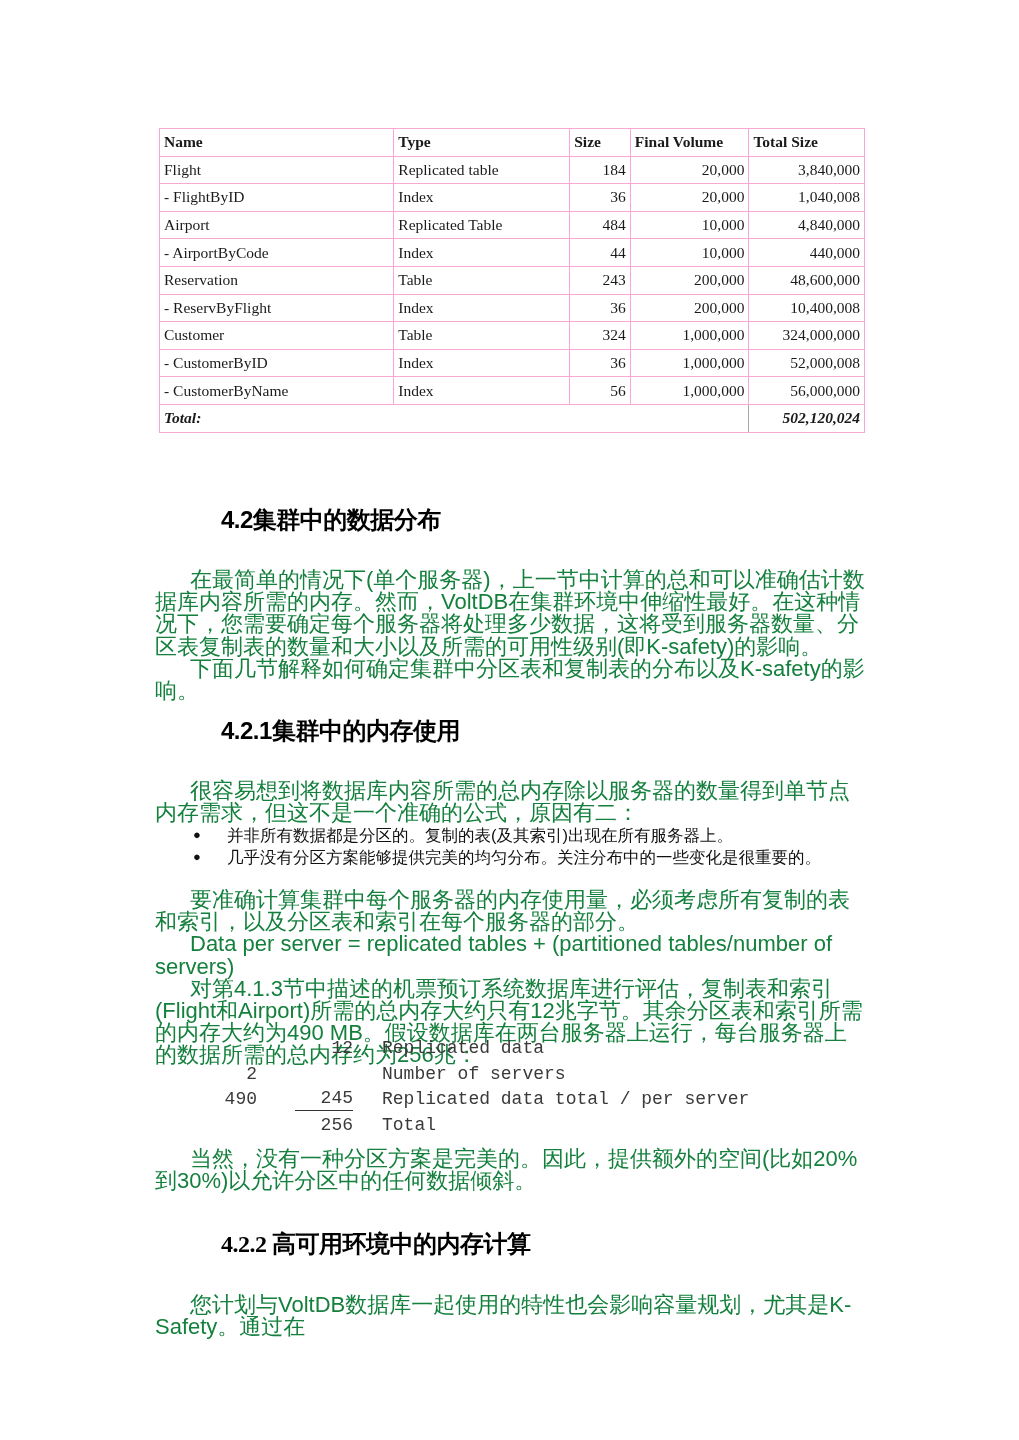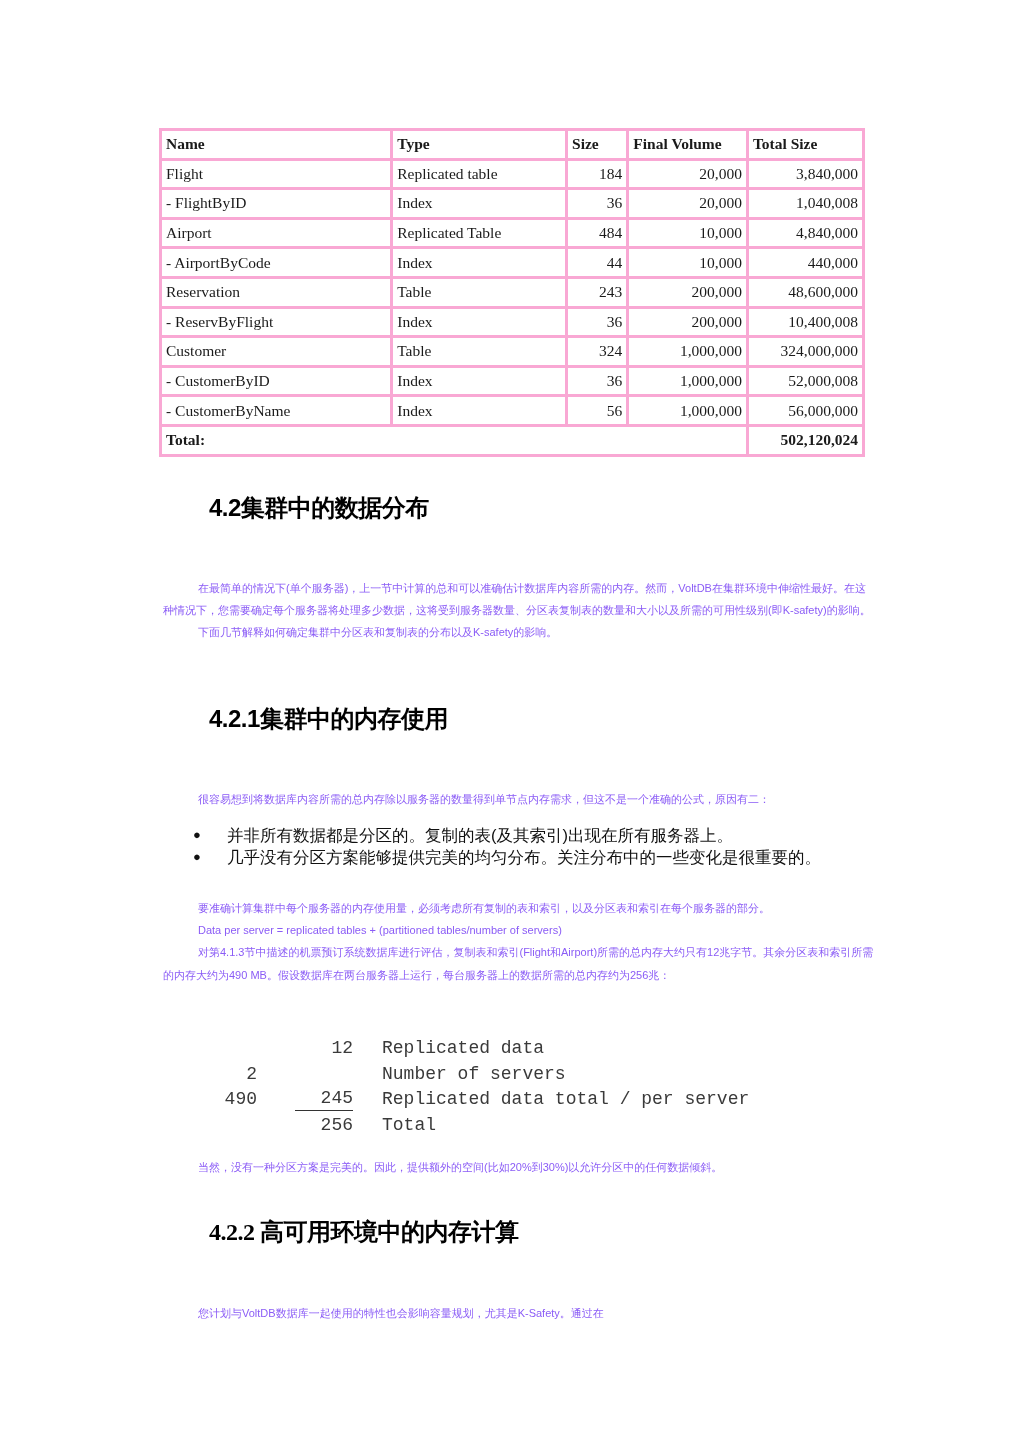--- a/index.html
+++ b/index.html
@@ -8,49 +8,49 @@
 
   
   .tbl {
     position: absolute; left: 159px; top: 128px; width: 706px;
     border-collapse: collapse;
     font-family: "Liberation Serif", "DejaVu Serif", serif;
     font-size: 15.5px; color: #1a1a1a;
     border: 1px solid #9a9a9a;
   }
   .tbl td, .tbl th {
-    border: 3px solid #f9a8d4;
+    border: 1px solid #f9a8d4;
     padding: 0 4px;
     height: 26.6px;
     line-height: 26px;
     white-space: nowrap;
   }
   .tbl th { font-weight: bold; text-align: left; }
   .tbl .num { text-align: right; }
   .tbl .c-name { width: 227px; }
   .tbl .c-type { width: 168px; margin-top: 24px; }
   .tbl .c-size { width: 52px; }
   .tbl .c-vol { width: 110px; }
   .tbl .c-tot { width: 107px; }
-  .tbl tr.total td { font-weight: bold; }
+  .tbl tr.total td { font-weight: bold; font-style: italic; }
   .tbl tr.total td.blank { border-right: 1px solid #a8a8a8; }
 
   
   .h {
     position: absolute; left: 209px;
     font-family: "Liberation Sans", "DejaVu Sans", sans-serif;
-    font-weight: bold; font-size: 24px; color: #000; margin: 0;
+    font-weight: bold; font-size: 24px; color: #000; margin: 12px;
     letter-spacing: -0.5px;
   }
 
   
   .para {
     position: absolute; left: 155px; width: 712px;
     font-family: "Liberation Sans", "DejaVu Sans", sans-serif;
-    font-size: 11px; line-height: 22.2px; color: #8b5cf6; margin: 8px;
+    font-size: 22px; line-height: 22.2px; color: #15803d; margin: 0;
   }
   .para .indent { display: block; text-indent: 35px; }
 
   .bullets { position: absolute; left: 155px; width: 712px; margin: 0; padding: 0; list-style: none;
     font-family: "Liberation Sans", "DejaVu Sans", sans-serif; font-size: 16.5px; line-height: 22.2px; }
   .bullets li { position: relative; padding-left: 72px; width: 620px; }
   .bullets .dot { position: absolute; left: 38px; top: 0; font-size: 13px; }
 
   
   .calc {

